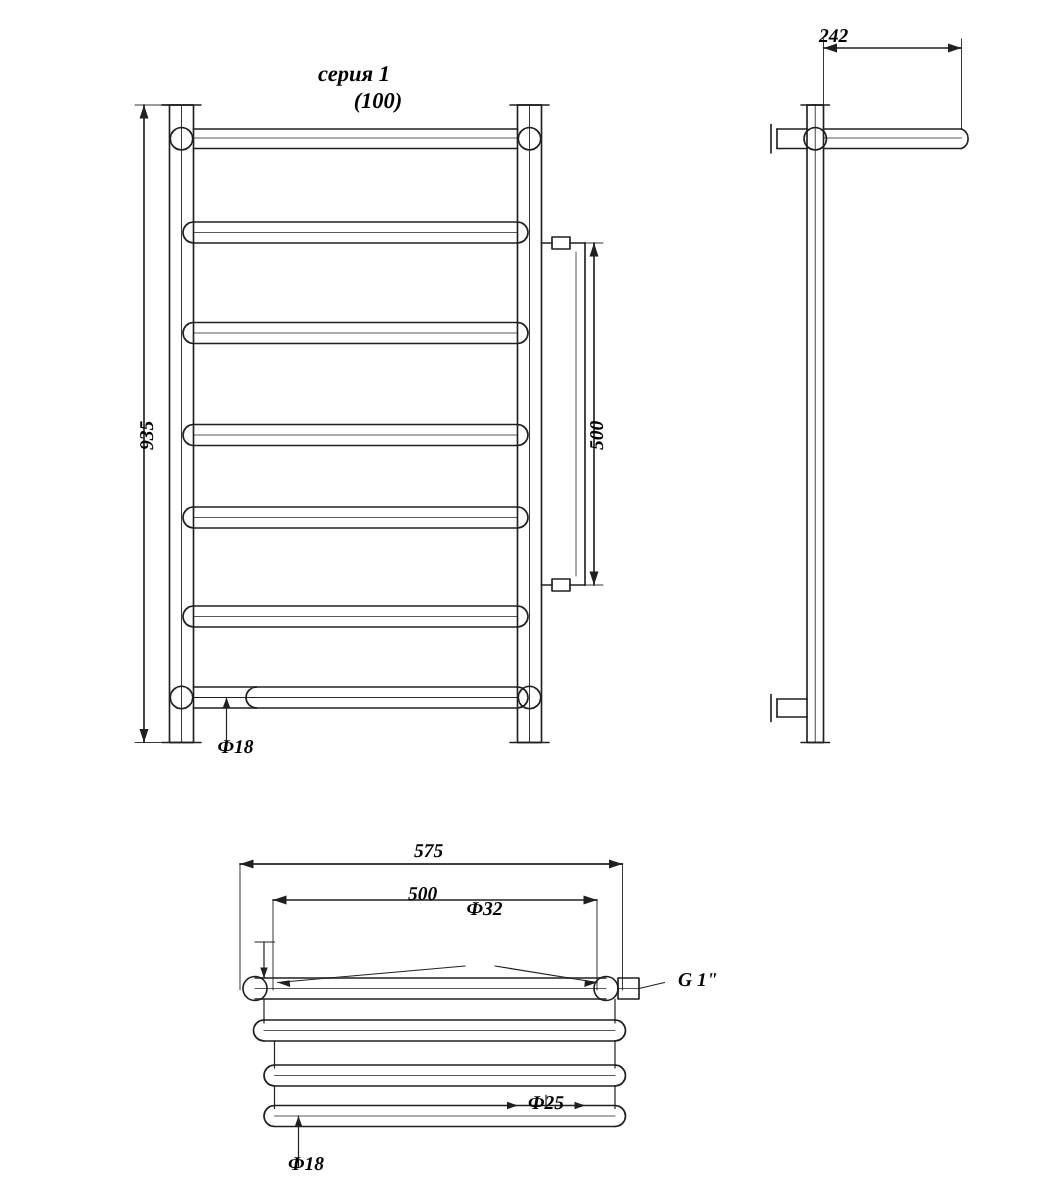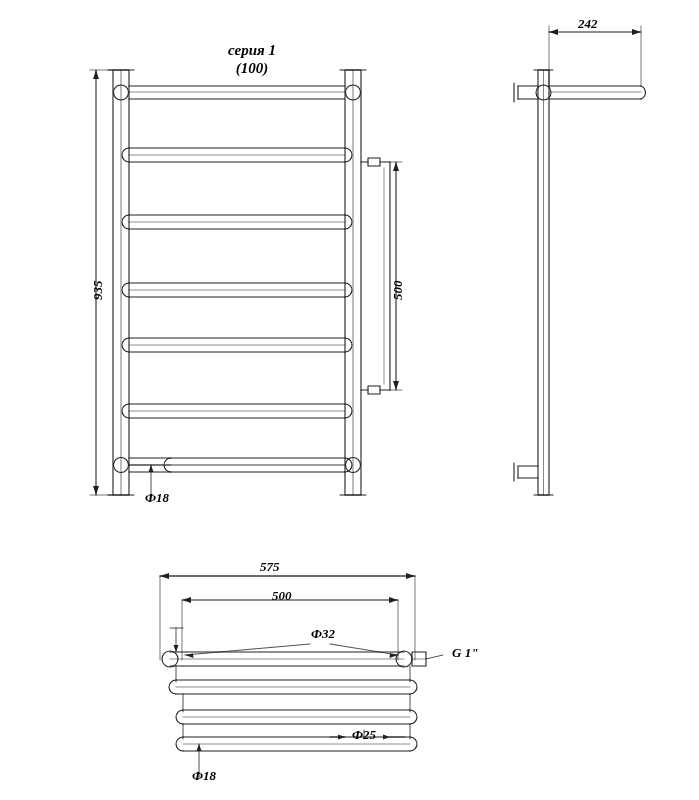--- a/index.html
+++ b/index.html
@@ -238,29 +238,29 @@
       <line x1="199" y1="744" x2="199" y2="778" stroke-width="0.8"></line>
       <path d="M199 744 l-2.5 7 l5 0 z" fill="#231f20" stroke="none"></path>
 
       <line x1="176" y1="628" x2="176" y2="652" stroke-width="0.8"></line>
       <path d="M176 652 l-2.5 -7 l5 0 z" fill="#231f20" stroke="none"></path>
       <line x1="170" y1="628" x2="183" y2="628" stroke-width="0.8"></line>
 
     </g>
   </svg>
 
-  <div class="title" style="left:192px; top:42px; width:120px;font-style:italic;">серия 1</div>
+  <div class="title" style="left:176px; top:42px; width:120px;font-style:italic;">серия 1</div>
   <div class="title" style="left:192px; top:60px; width:120px;font-style:italic;">(100)</div>
 
   <div class="lbl rot" style="left:90px; top:300px;">935</div>
   <div class="lbl rot" style="left:390px; top:300px;">500</div>
   <div class="lbl" style="left:145px; top:490px;">Ф18</div>
 
-  <div class="lbl" style="left:578px; top:16px;">242</div>
-
-  <div class="lbl" style="left:260px; top:559px;">575</div>
+  <div class="lbl" style="left:546px; top:16px;">242</div>
+
+  <div class="lbl" style="left:276px; top:559px;">575</div>
   <div class="lbl" style="left:272px; top:588px;">500</div>
-  <div class="lbl" style="left:311px; top:626px;text-align:right;">Ф32</div>
+  <div class="lbl" style="left:311px; top:598px;text-align:right;">Ф32</div>
   <div class="lbl" style="left:452px; top:645px;">G 1"</div>
   <div class="lbl" style="left:352px; top:727px;font-family:Liberation Serif, serif;">Ф25</div>
   <div class="lbl" style="left:192px; top:768px;">Ф18</div>
 
 </div>
 
 </body></html>

